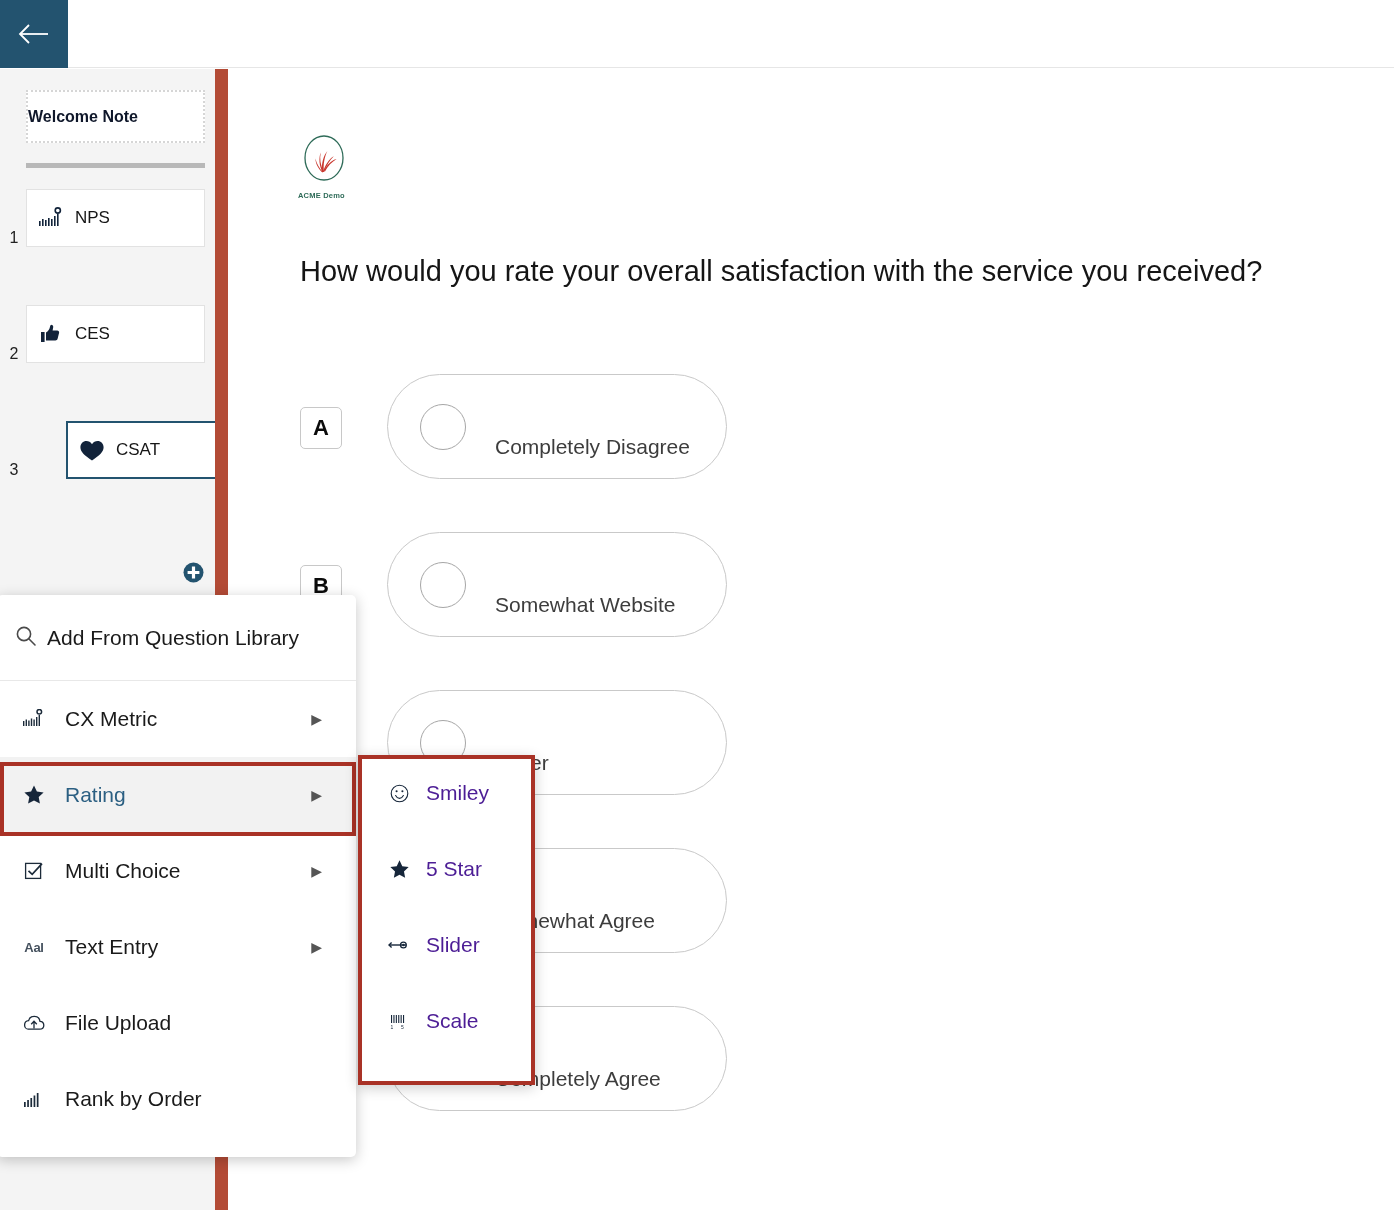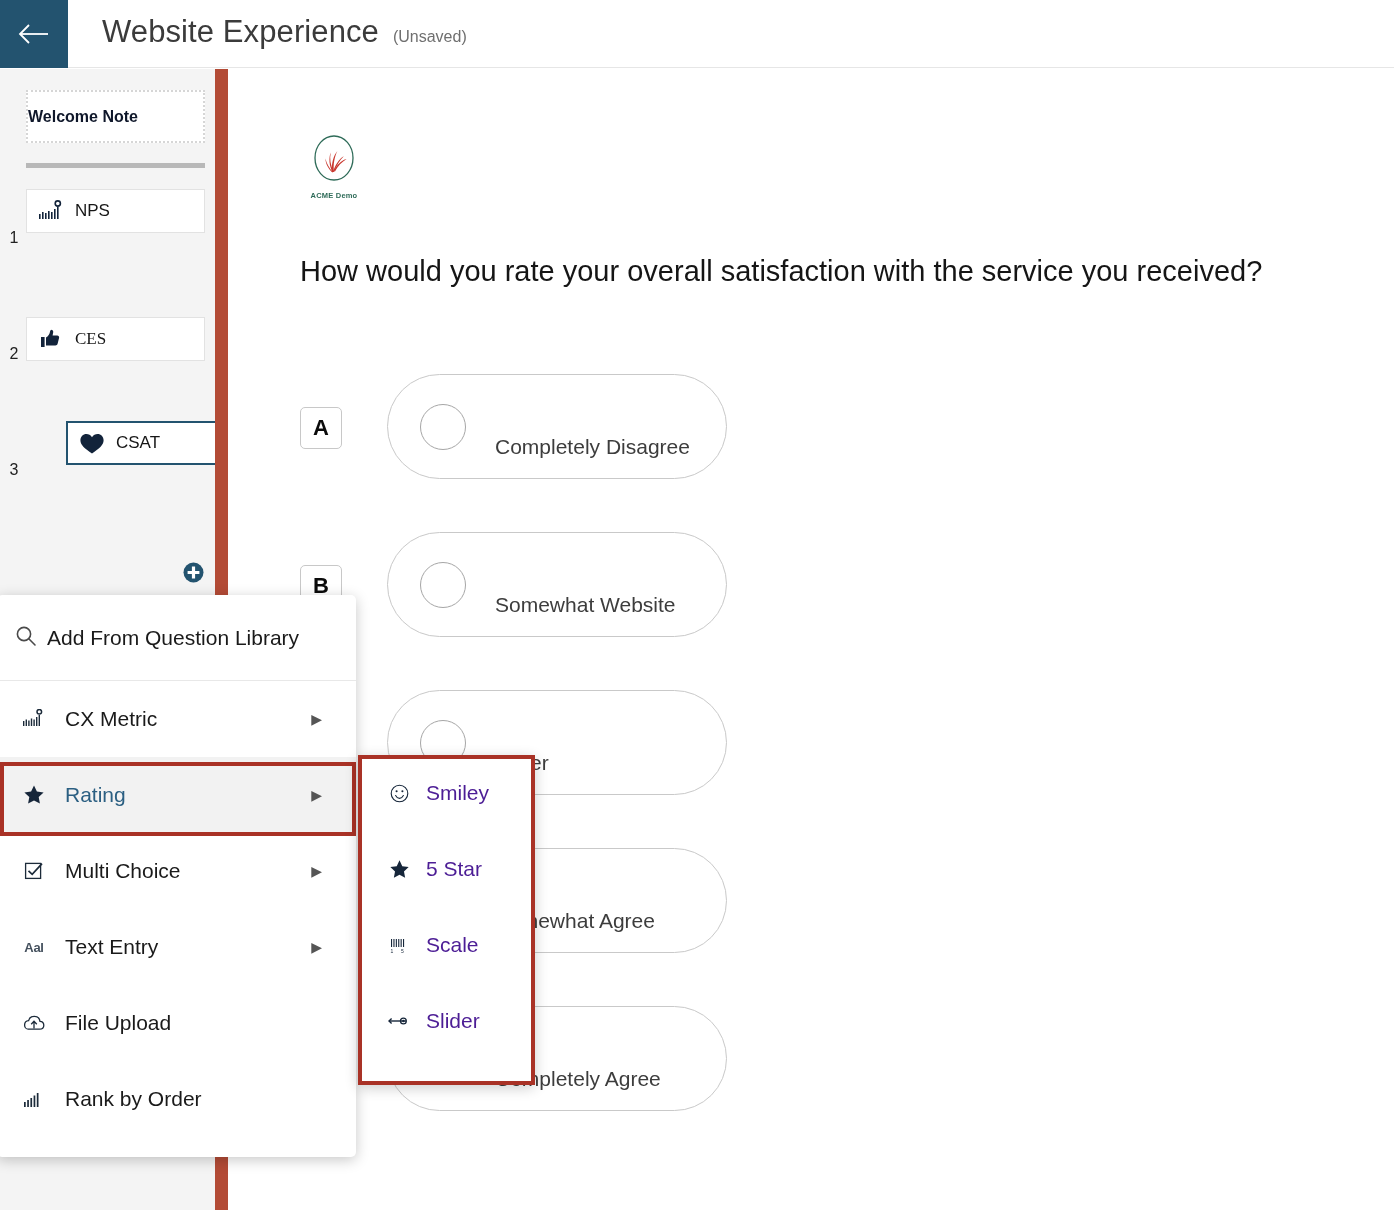--- a/index.html
+++ b/index.html
@@ -91,21 +91,21 @@
     position: absolute;
     left: 26px; top: 94px;
     width: 179px;
     height: 5px;
     background: #b8b8b8;
   }
   .q-item {
     position: absolute;
     left: 26px;
     width: 179px;
-    height: 44px;
+    height: 58px;
     background: #ffffff;
     border: 1px solid #e2e2e2;
     display: flex;
     align-items: center;
     cursor: pointer;
   }
   .q-item.selected {
     border: 2px solid #23536f;
     margin-left: 40px;
   }
@@ -279,23 +279,23 @@
   .main {
     position: absolute;
     left: 228px; top: 69px;
     width: 1166px;
     height: 1141px;
     background: #ffffff;
     overflow: hidden;
   }
   .logo-wrap {
     position: absolute;
-    left: 76px; top: 65px;
+    left: 70px; top: 65px;
     width: 60px;
-    text-align: center;
+    text-align: left;
   }
   .logo-mark { display:block; margin: 0 auto; }
   .logo-text {
     margin-top: 1px;
     font-size: 7.5px;
     font-weight: bold;
     color: #2e6b58;
     letter-spacing: 0.2px;
   }
   .question-text {
@@ -365,24 +365,20 @@
 <div id="root">
 
   <div class="topbar">
     <div class="back-btn">
       <span>
         <svg width="34" height="24" viewBox="0 0 34 24">
           <path d="M3 12 H31" stroke="#ffffff" stroke-width="1.8" fill="none"></path>
           <path d="M12 3 L3 12 L12 21" stroke="#ffffff" stroke-width="1.8" fill="none"></path>
         </svg>
       </span>
-    </div>
-    <div class="title-wrap">
-      <span class="page-title">Website Experience</span>
-      <span class="unsaved">(Unsaved)</span>
     </div>
   </div>
 
   <div class="sidebar">
 
     <div class="welcome-note">
       <span>Welcome Note</span>
     </div>
 
     <div class="divider-bar"></div>
@@ -400,21 +396,21 @@
             <rect x="16" y="9" width="1.6" height="10"></rect>
             <rect x="19" y="7" width="1.6" height="12"></rect>
           </g>
           <circle cx="19.8" cy="3.5" r="2.6" fill="none" stroke="#12233a" stroke-width="1.6"></circle>
         </svg>
       </span>
       <span class="q-label">NPS</span>
     </div>
 
     <div class="q-num" style="top:276px;">2</div>
-    <div class="q-item" style="top:248px;font-family:Liberation Serif, serif;">
+    <div class="q-item" style="top:236px;">
       <span class="q-icon">
         <svg width="24" height="22" viewBox="0 0 24 22" fill="#12233a">
           <path d="M2 9h3.6v10H2z"></path>
           <path d="M7 9.4c2.2-1 3.6-3.2 4-5.6.2-1.3.9-2.1 1.9-1.9 1 .2 1.5 1.2 1.3 2.3l-.6 3.2h4.6c1.3 0 2.2 1.1 1.9 2.3l-1.5 6.1c-.25 1-1.15 1.7-2.2 1.7H7z"></path>
         </svg>
       </span>
       <span class="q-label">CES</span>
     </div>
 
     <div class="q-num" style="top:392px;">3</div>
@@ -613,41 +609,41 @@
       <span class="si-icon">
         <svg width="21" height="21" viewBox="0 0 22 22" fill="#16263a">
           <path d="M11 1.4l2.9 6.1 6.7.9-4.9 4.6 1.2 6.6L11 16.5 5.1 19.6l1.2-6.6L1.4 8.4l6.7-.9z"></path>
         </svg>
       </span>
       <span class="si-label">5 Star</span>
     </div>
 
     <div class="sub-item">
       <span class="si-icon">
+        <svg width="22" height="14" viewBox="0 0 22 14">
+          <path d="M1 7 H18" stroke="#16263a" stroke-width="1.4"></path>
+          <path d="M3.6 4.6 L1 7 L3.6 9.4" stroke="#16263a" stroke-width="1.4" fill="none"></path>
+          <circle cx="15.4" cy="7" r="2.9" fill="none" stroke="#16263a" stroke-width="1.3"></circle>
+          <circle cx="15.4" cy="7" r="1.2" fill="#16263a"></circle>
+        </svg>
+      </span>
+      <span class="si-label">Slider</span>
+    </div>
+
+    <div class="sub-item">
+      <span class="si-icon">
         <svg width="20" height="18" viewBox="0 0 20 18" fill="#16263a">
           <rect x="2" y="3" width="1.1" height="8"></rect>
           <rect x="4.4" y="3" width="1.1" height="8"></rect>
           <rect x="6.8" y="3" width="1.1" height="8"></rect>
           <rect x="9.2" y="3" width="1.1" height="8"></rect>
           <rect x="11.6" y="3" width="1.1" height="8"></rect>
           <rect x="14" y="3" width="1.1" height="8"></rect>
           <text x="1.4" y="17" font-size="5" fill="#16263a" font-family="'Liberation Sans', sans-serif">1</text>
           <text x="12" y="17" font-size="5" fill="#16263a" font-family="'Liberation Sans', sans-serif">5</text>
         </svg>
       </span>
       <span class="si-label">Scale</span>
     </div>
-
-    <div class="sub-item">
-      <span class="si-icon">
-        <svg width="22" height="14" viewBox="0 0 22 14">
-          <path d="M1 7 H18" stroke="#16263a" stroke-width="1.4"></path>
-          <path d="M3.6 4.6 L1 7 L3.6 9.4" stroke="#16263a" stroke-width="1.4" fill="none"></path>
-          <circle cx="15.4" cy="7" r="2.9" fill="none" stroke="#16263a" stroke-width="1.3"></circle>
-          <circle cx="15.4" cy="7" r="1.2" fill="#16263a"></circle>
-        </svg>
-      </span>
-      <span class="si-label">Slider</span>
-    </div>
   </div>
   <div class="submenu-outline"></div>
 
 </div>
 
 </body></html>

